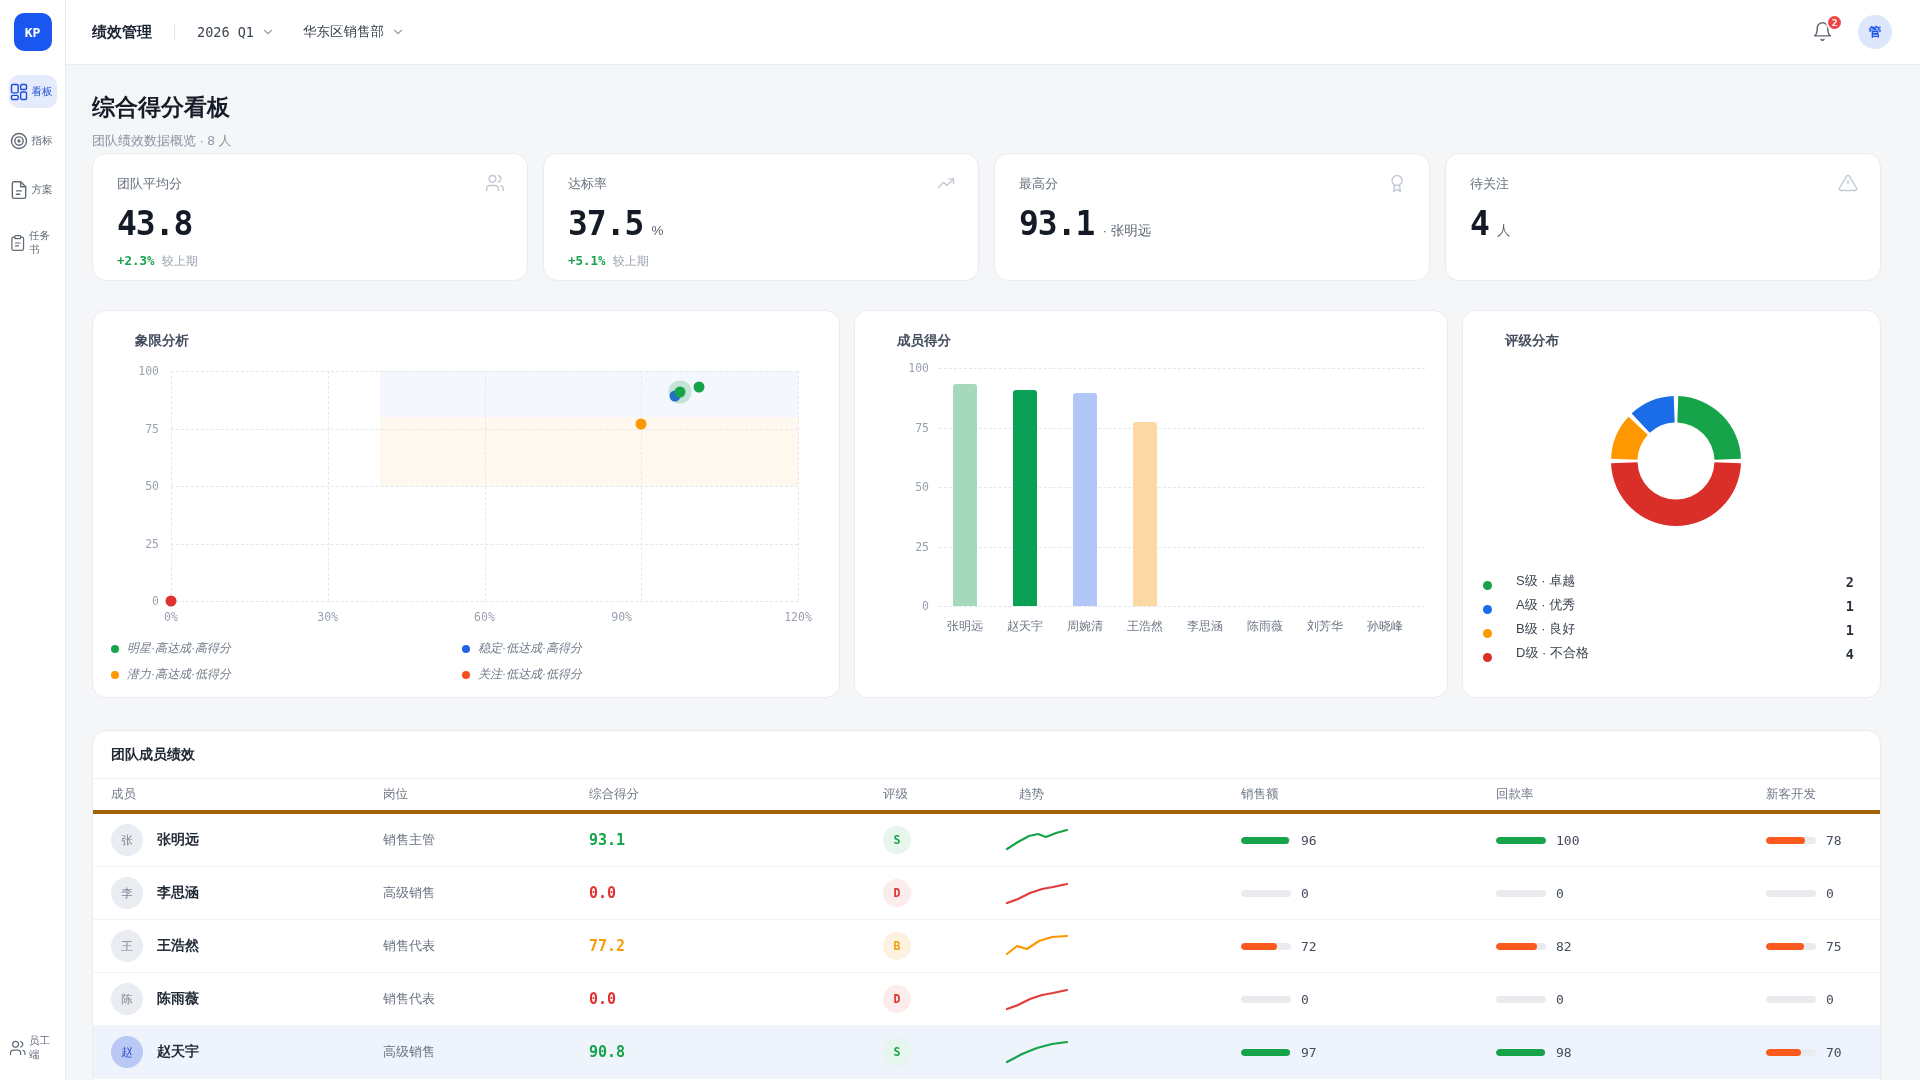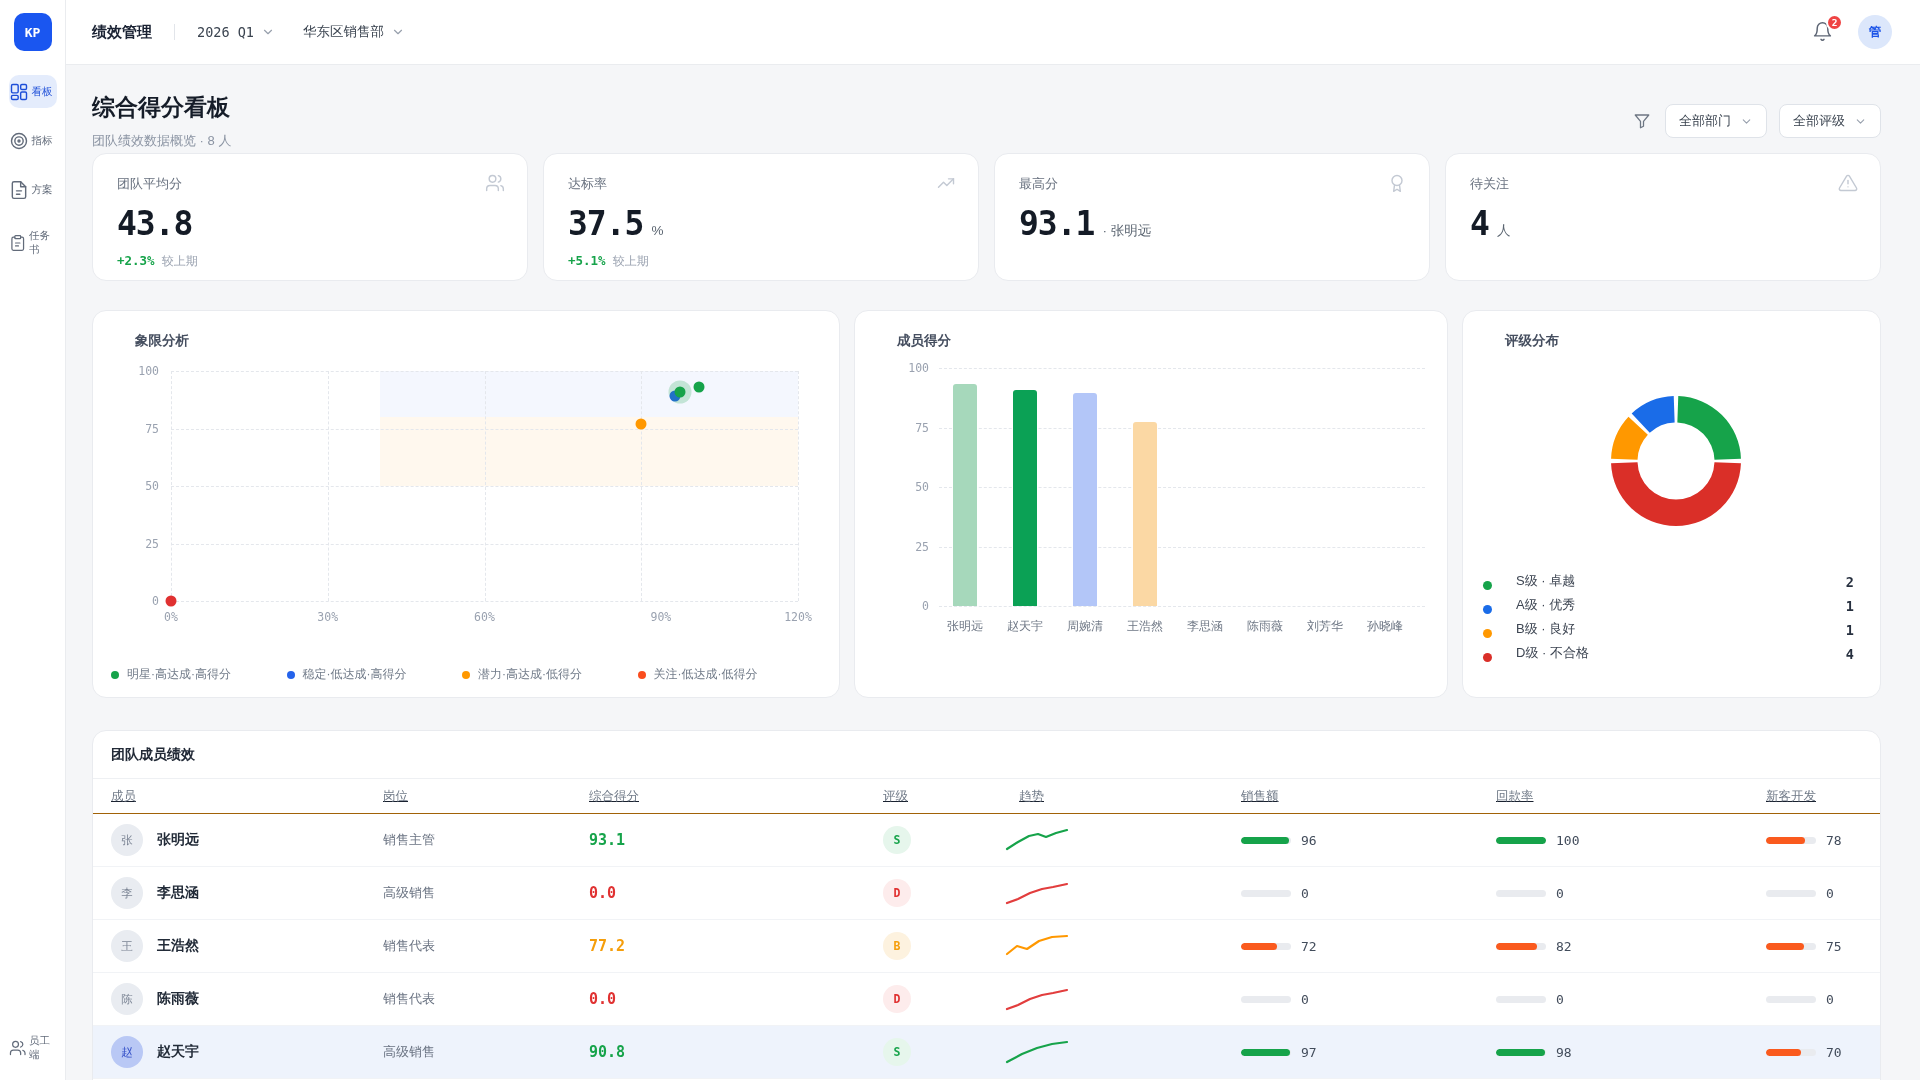--- a/index.html
+++ b/index.html
@@ -60,36 +60,36 @@
   .stat-note { font-size:12px; color:#9aa2b0; }
 
   
   .charts { display:grid; grid-template-columns:748px 594px 1fr; gap:14px; height:388px; margin-top:29px; }
   .chart-card { position:relative; overflow:hidden; }
   .chart-title { position:absolute; left:26px; top:21px; font-size:13.5px; font-weight:bold; color:#454e5f;padding-left:16px; }
   .hgrid { position:absolute; border-top:1px dashed #e4e7ec; height:0; }
   .vgrid { position:absolute; border-left:1px dashed #e4e7ec; width:0; }
   .tick { position:absolute; font-size:11.5px; color:#9aa2b0; }
   .dot { position:absolute; border-radius:50%; transform:translate(-50%,-50%); }
-  .sc-legend { position:absolute; left:18px; right:26px; bottom:14px; display:grid; grid-template-columns:1fr 1fr 1fr 1fr; row-gap:9px; }
+  .sc-legend { position:absolute; left:18px; right:26px; bottom:14px; display:grid; grid-template-columns:1fr 1fr; row-gap:9px;font-style:italic; }
   .sc-leg-item { display:flex; align-items:center; gap:8px; font-size:12px; color:#717b89; cursor:pointer; }
   .leg-dot { width:8px; height:8px; border-radius:50%; flex:none; }
   .bar { position:absolute; width:24px; border-radius:3px 3px 0 0; cursor:pointer; }
   .bar-label { position:absolute; width:70px; text-align:center; font-size:12px; color:#6e7785; }
   .donut-legend { position:absolute; left:20px; right:26px; top:255px; }
   .dl-row { height:24px; display:flex; align-items:flex-end; gap:24px; cursor:pointer; }
   .dl-label { font-size:13px; color:#3d4552; }
   .dl-count { margin-left:auto; font-size:13.5px; font-weight:bold; color:#27303f; }
 
   
   .table-card { margin-top:32px; height:400px; overflow:hidden; }
   .tbl-title { height:48px; display:flex; align-items:center; padding-left:18px; font-size:14px; font-weight:bold;
                color:#222a37; border-bottom:1px solid #eef0f3; }
   .tbl-grid { display:grid; grid-template-columns:272px 206px 294px 136px 222px 255px 270px auto; padding-left:18px; align-items:center; }
-  .tbl-head { height:35px; border-bottom:1px solid #a16207;text-decoration:underline; }
+  .tbl-head { height:35px; border-bottom:4px solid #a16207; }
   .tbl-head span { font-size:12.5px; color:#6f7987; }
   .tbl-row { height:53px; border-bottom:1px solid #f1f3f6; cursor:pointer; }
   .tbl-row.hl { background:#eef3fc; }
   .cell-member { display:flex; align-items:center; gap:14px; }
   .avatar { width:32px; height:32px; border-radius:50%; background:#e9ecf1; color:#7b8494; font-size:11.5px;
             display:flex; align-items:center; justify-content:center; flex:none; }
   .avatar.hl { background:#b9c8f5; color:#3450c8; }
   .m-name { font-size:14px; font-weight:bold; color:#222b38; }
   .m-role { font-size:13px; color:#6a7382; }
   .m-score { font-size:15px; font-weight:bold; }
@@ -185,37 +185,20 @@
   </span>
 </header>
 
 <main class="main">
 
   <div class="page-head">
     <div>
       <div class="ph-title">综合得分看板</div>
       <div class="ph-sub">团队绩效数据概览 · 8 人</div>
     </div>
-    <div class="ph-filters">
-      <svg class="funnel" viewBox="0 0 24 24" fill="none" stroke="currentColor" stroke-width="1.7" stroke-linecap="round" stroke-linejoin="round">
-          <polygon points="3 4 21 4 14 12.5 14 19 10 21 10 12.5"></polygon>
-        </svg>
-      <button class="drop-btn">
-        <span>全部部门</span>
-        <svg viewBox="0 0 24 24" fill="none" stroke="currentColor" stroke-width="2" stroke-linecap="round" stroke-linejoin="round">
-            <polyline points="6 9 12 15 18 9"></polyline>
-          </svg>
-      </button>
-      <button class="drop-btn">
-        <span>全部评级</span>
-        <svg viewBox="0 0 24 24" fill="none" stroke="currentColor" stroke-width="2" stroke-linecap="round" stroke-linejoin="round">
-            <polyline points="6 9 12 15 18 9"></polyline>
-          </svg>
-      </button>
-    </div>
   </div>
 
   <div class="stats" id="stats">
       <div class="card stat">
         <div class="stat-label">团队平均分</div>
         <div class="stat-icon"><svg viewBox="0 0 24 24" fill="none" stroke="currentColor" stroke-width="1.7" stroke-linecap="round" stroke-linejoin="round">
             <path d="M16 21v-2a4 4 0 0 0-4-4H6a4 4 0 0 0-4 4v2"></path>
             <circle cx="9" cy="7" r="4"></circle>
             <path d="M22 21v-2a4 4 0 0 0-3-3.87"></path>
             <path d="M16 3.13a4 4 0 0 1 0 7.75"></path>
@@ -283,21 +266,21 @@
         <div class="tick num" style="left: 18px; top: 225.5px; width: 48px; text-align: right;">25</div>
         <div class="hgrid" style="left: 78px; top: 290px; width: 627px;"></div>
         <div class="tick num" style="left: 18px; top: 283px; width: 48px; text-align: right;">0</div>
         <div class="vgrid" style="left: 78px; top: 60px; height: 230px;"></div>
         <div class="tick num" style="left: 48px; top: 299px; width: 60px; text-align: center;">0%</div>
         <div class="vgrid" style="left: 234.75px; top: 60px; height: 230px;"></div>
         <div class="tick num" style="left: 204.75px; top: 299px; width: 60px; text-align: center;">30%</div>
         <div class="vgrid" style="left: 391.5px; top: 60px; height: 230px;"></div>
         <div class="tick num" style="left: 361.5px; top: 299px; width: 60px; text-align: center;">60%</div>
         <div class="vgrid" style="left: 548.25px; top: 60px; height: 230px;"></div>
-        <div class="tick num" style="left: 518.25px; top: 299px; width: 60px; text-align: right;">90%</div>
+        <div class="tick num" style="left: 518.25px; top: 299px; width: 60px; text-align: left;">90%</div>
         <div class="vgrid" style="left: 705px; top: 60px; height: 230px;"></div>
         <div class="tick num" style="left: 675px; top: 299px; width: 60px; text-align: center;">120%</div>
         <div class="dot" style="left: 78px; top: 290px; width: 11px; height: 11px; background: rgb(224, 49, 49);"></div>
         <div class="dot" style="left: 548.25px; top: 112.9px; width: 11px; height: 11px; background: rgb(255, 152, 0);"></div>
         <div class="dot" style="left: 582.213px; top: 84.61px; width: 11px; height: 11px; background: rgb(37, 99, 235);"></div>
         <div class="dot" style="left: 587.438px; top: 80.7px; width: 23px; height: 23px; background: rgba(22, 163, 74, 0.22);"></div>
         <div class="dot" style="left: 587.438px; top: 80.7px; width: 11px; height: 11px; background: rgb(22, 163, 74);"></div>
         <div class="dot" style="left: 605.725px; top: 76.1px; width: 11px; height: 11px; background: rgb(22, 163, 74);"></div>
         <div class="sc-legend">
           <span class="sc-leg-item">

